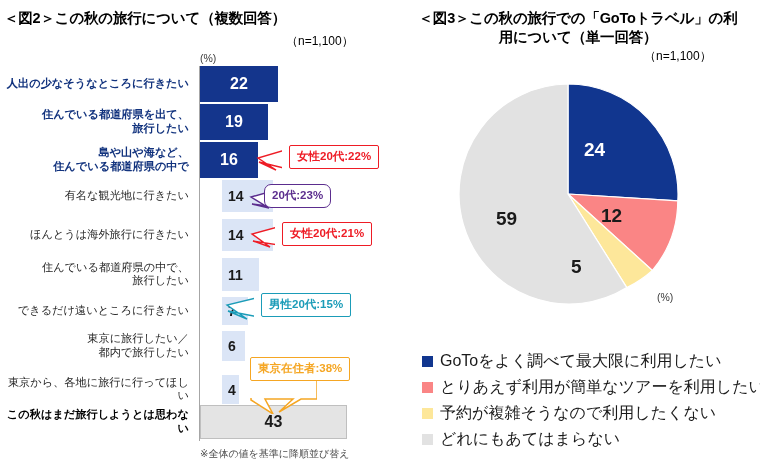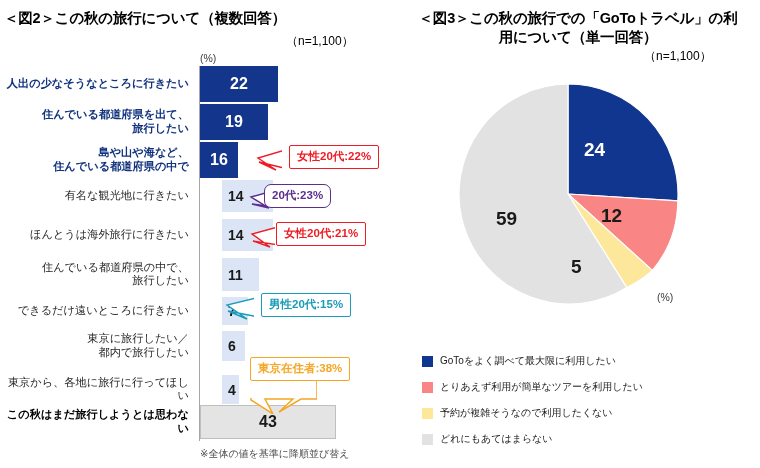--- a/index.html
+++ b/index.html
@@ -180,21 +180,21 @@
     display: flex;
     align-items: center;
     height: 26px;
   }
   .legend-swatch {
     width: 11px; height: 11px;
     margin-right: 7px;
     flex: 0 0 auto;
   }
   .legend-text {
-    font-size: 10px;
+    font-size: 16px;
     color: #1a1a1a;
     line-height: 1;
     white-space: nowrap;
   }
 </style>
 </head>
 <body>
 
 <div class="panel" id="panel-left">
 
@@ -223,21 +223,21 @@
       <div class="bar-rect dark" style="width:68px;">
         <span class="bar-value on-dark">19</span>
       </div>
     </div>
 
     <div class="bar-row" style="top:90px;height:36px;">
       <div class="bar-label hl">
         <div>島や山や海など、</div>
         <div>住んでいる都道府県の中で</div>
       </div>
-      <div class="bar-rect dark" style="width:38px;padding-left:12px;">
+      <div class="bar-rect dark" style="width:58px;padding-left:12px;">
         <span class="bar-value on-dark">16</span>
       </div>
     </div>
 
     <div class="bar-row" style="top:128px;height:32px;">
       <div class="bar-label">
         <span>有名な観光地に行きたい</span>
       </div>
       <div class="bar-rect light" style="width:51px;">
         <span class="bar-value on-light">14</span>
@@ -288,21 +288,21 @@
       </div>
       <div class="bar-rect light" style="width:17px;">
         <span class="bar-value on-light">4</span>
       </div>
     </div>
 
     <div class="bar-row" style="top:353px;height:34px;">
       <div class="bar-label bold-black">
         <span>この秋はまだ旅行しようとは思わない</span>
       </div>
-      <div class="bar-rect grey" style="width:136px;">
+      <div class="bar-rect grey" style="width:147px;">
         <span class="bar-value on-grey">43</span>
       </div>
     </div>
 
     <svg class="callout-tail" style="left:252px; top:92px; width:40px; height:36px;" viewBox="0 0 40 36">
       <path d="M40 4 L40 26 L7 18 L24 26 L6 14 Z" fill="#ffffff" stroke="#ee1c25" stroke-width="1.4"></path>
       <rect x="30" y="3" width="12" height="24" fill="#ffffff" stroke="none"></rect>
     </svg>
     <div class="callout" style="left:289px; top:93px; border-color:#ee1c25; color:#ee1c25;">
       <span>女性20代:22%</span>
@@ -313,21 +313,21 @@
       <rect x="30" y="3" width="12" height="22" fill="#ffffff" stroke="none"></rect>
     </svg>
     <div class="callout" style="left:264px; top:132px; border-color:#5b2d8e; color:#5b2d8e;border-radius:7px;">
       <span>20代:23%</span>
     </div>
 
     <svg class="callout-tail" style="left:245px; top:170px; width:40px; height:32px;" viewBox="0 0 40 32">
       <path d="M40 3 L40 24 L8 19 L25 25 L7 12 Z" fill="#ffffff" stroke="#ee1c25" stroke-width="1.4"></path>
       <rect x="30" y="2" width="12" height="23" fill="#ffffff" stroke="none"></rect>
     </svg>
-    <div class="callout" style="left:276px; top:170px; border-color:#ee1c25; color:#ee1c25;">
+    <div class="callout" style="left:282px; top:170px; border-color:#ee1c25; color:#ee1c25;">
       <span>女性20代:21%</span>
     </div>
 
     <svg class="callout-tail" style="left:222px; top:240px; width:42px; height:34px;" viewBox="0 0 42 34">
       <path d="M42 4 L42 26 L6 19 L25 27 L5 13 Z" fill="#ffffff" stroke="#1b9cb8" stroke-width="1.4"></path>
       <rect x="32" y="3" width="12" height="24" fill="#ffffff" stroke="none"></rect>
     </svg>
     <div class="callout" style="left:261px; top:241px; border-color:#1b9cb8; color:#1b9cb8;">
       <span>男性20代:15%</span>
     </div>

